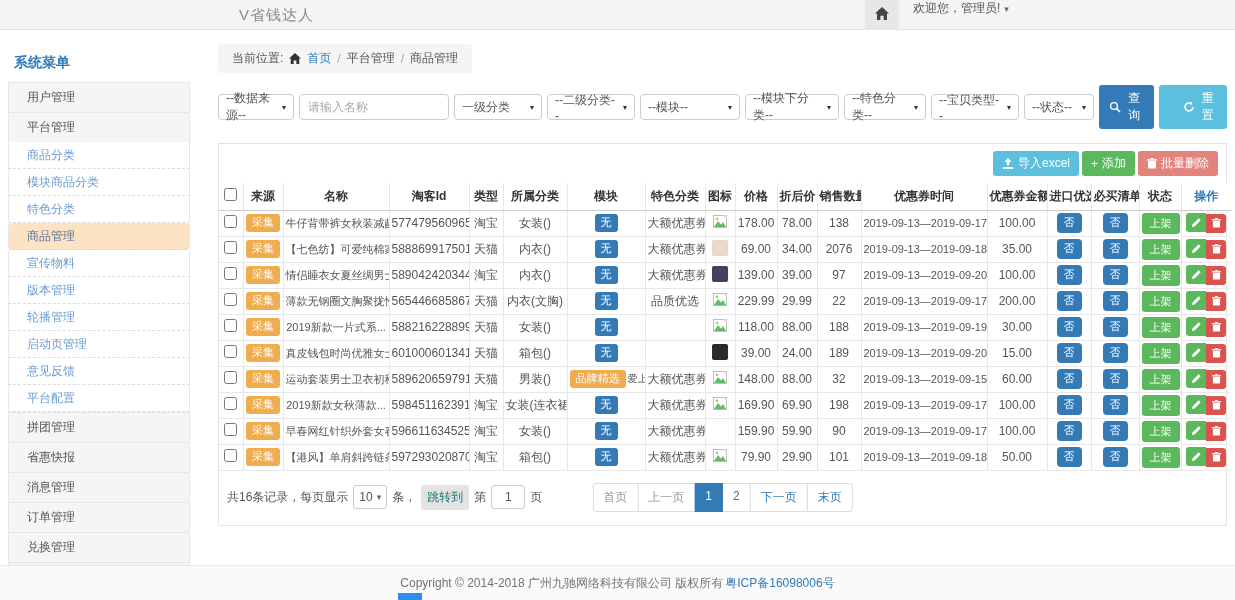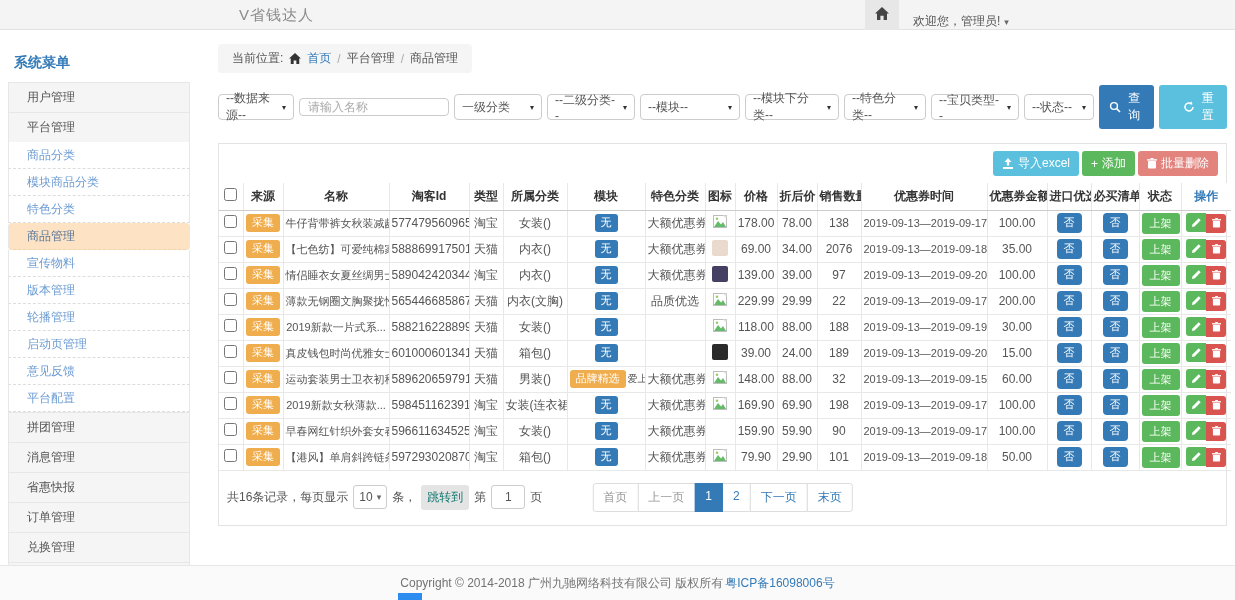--- a/index.html
+++ b/index.html
@@ -6,21 +6,21 @@
   html,body { width:1235px; height:600px; }
   body {
     position: relative; overflow: hidden; background:#fff;
     font-family: "Liberation Sans", "DejaVu Sans", sans-serif;
     font-size: 12px; color:#555;
   }
   
   .top-header { position:absolute; left:0; top:0; width:1235px; height:30px;
     background:#f4f4f4; border-bottom:1px solid #e2e2e2; }
   .brand { position:absolute; left:239px; top:6px; font-size:15px; color:#8a8a8a; letter-spacing:1px; }
-  .header-right { position:absolute; left:865px; top:0; height:30px; display:flex; align-items:flex-end; }
+  .header-right { position:absolute; left:865px; top:0; height:30px; display:flex; align-items:flex-start; }
   .home-btn { width:34px; height:30px; background:#e7e7e7; display:flex; align-items:center; justify-content:center; cursor:pointer; }
   .user-menu { margin-left:14px; color:#555; display:flex; align-items:center; gap:4px; cursor:pointer; }
   .caret { font-size:9px; color:#666; }
   
   .sidebar { position:absolute; left:8px; top:46px; width:182px; z-index:1; }
   .sb-title { color:#337ab7; font-weight:bold; font-size:14px; padding:8px 6px 10px 6px; }
   .sb-item { height:30px; line-height:29px; padding-left:18px; background:#f5f5f5;
     border:1px solid #e7e7e7; border-bottom:none; color:#555; font-size:12px; cursor:pointer; }
   .sb-item:last-child, .sb-item.last { border-bottom:1px solid #e7e7e7; }
   .sb-sub { height:27px; line-height:26px; padding-left:18px; background:#fff;
@@ -32,21 +32,21 @@
   .breadcrumb { display:inline-flex; align-items:center; gap:6px; background:#f5f5f5;
     border-radius:4px; padding:6px 14px; color:#555; }
   .bc-link { color:#337ab7; text-decoration:none; cursor:pointer; }
   .bc-sep { color:#aaa; }
   .filter-bar { margin-top:12px; display:flex; align-items:center; gap:5px; flex-wrap:nowrap; }
   #filter-controls { display:contents; }
   .fsel { height:26px; border:1px solid #ccc; border-radius:4px; background:#fff;
     display:flex; align-items:center; justify-content:space-between; padding:0 7px; color:#555; cursor:pointer; flex:0 0 auto; }
   .fsel .fcaret { font-size:8px; color:#333; margin-left:6px; }
   .w0{width:76px}.w2{width:88px}.w3{width:88px}.w4{width:100px}.w5{width:94px}.w6{width:82px}.w7{width:88px}.w8{width:70px}
-  .finput { width:150px; height:18px; border:1px solid #ccc; border-radius:4px; padding:0 8px;
+  .finput { width:150px; height:26px; border:1px solid #ccc; border-radius:4px; padding:0 8px;
     font-family:inherit; font-size:12px; color:#555; }
   .finput::placeholder { color:#aaa; }
   .btn { border:none; border-radius:3px; color:#fff; font-size:12px; font-family:inherit;
     display:inline-flex; align-items:center; gap:4px; padding:5px 10px; cursor:pointer; }
   .btn-primary { background:#337ab7; }
   .btn-info { background:#5bc0de;padding-left:24px; }
   .btn-success { background:#5cb85c; }
   .btn-danger-soft { background:#e2837e; }
   
   .panel { margin-top:14px; border:1px solid #e3e3e3; background:#fff; padding-bottom:12px; }
@@ -126,22 +126,22 @@
       <div class="sb-sub">模块商品分类</div>
       <div class="sb-sub">特色分类</div>
       <div class="sb-sub active">商品管理</div>
       <div class="sb-sub">宣传物料</div>
       <div class="sb-sub">版本管理</div>
       <div class="sb-sub">轮播管理</div>
       <div class="sb-sub">启动页管理</div>
       <div class="sb-sub">意见反馈</div>
       <div class="sb-sub">平台配置</div>
       <div class="sb-item">拼团管理</div>
+      <div class="sb-item">省惠快报</div>
       <div class="sb-item">消息管理</div>
-      <div class="sb-item">省惠快报</div>
       <div class="sb-item">订单管理</div>
       <div class="sb-item">兑换管理</div>
       <div class="sb-item last">统计管理</div>
     </nav>
 </aside>
 
 <main class="main">
   <div class="breadcrumb">
     <span>当前位置:</span>
     <span style="line-height:0">

